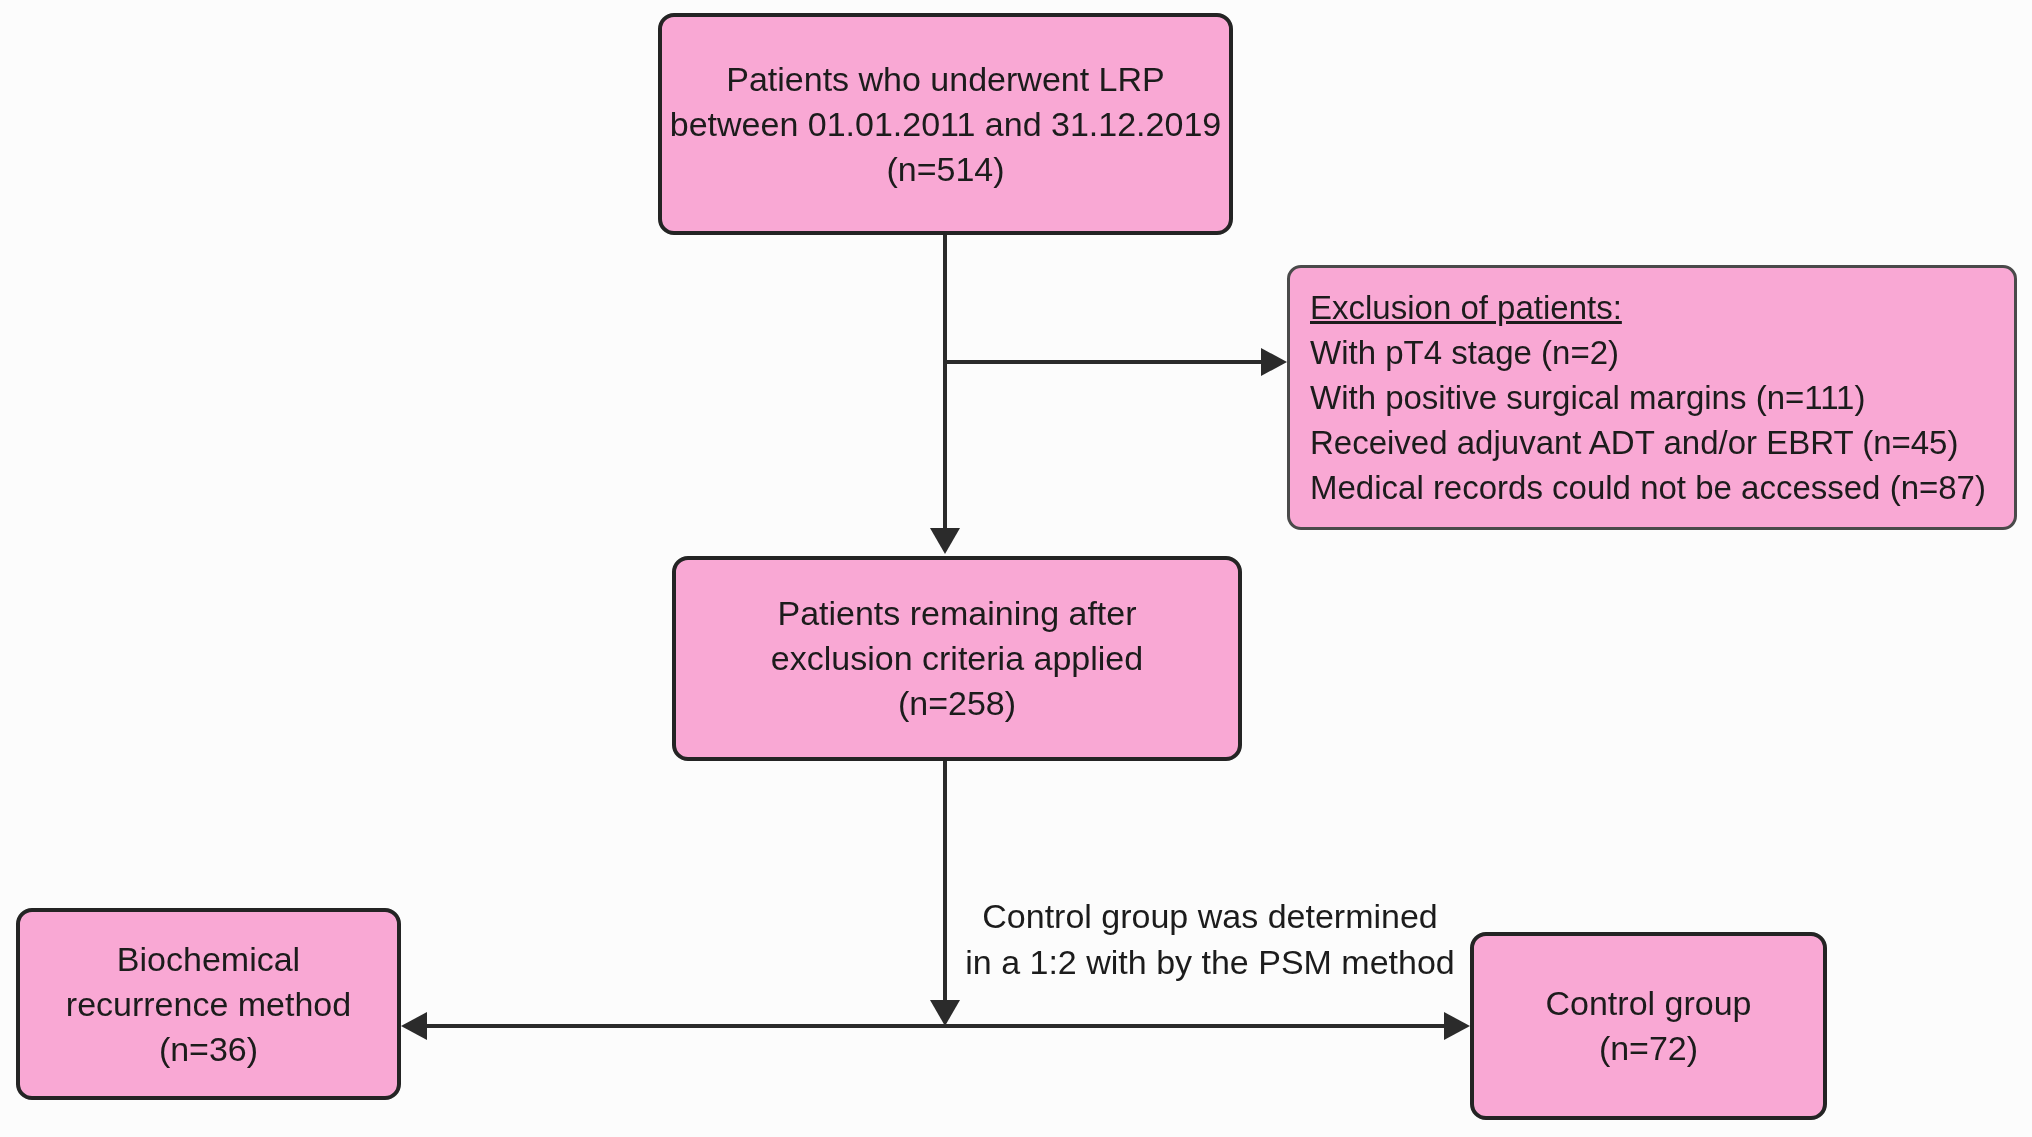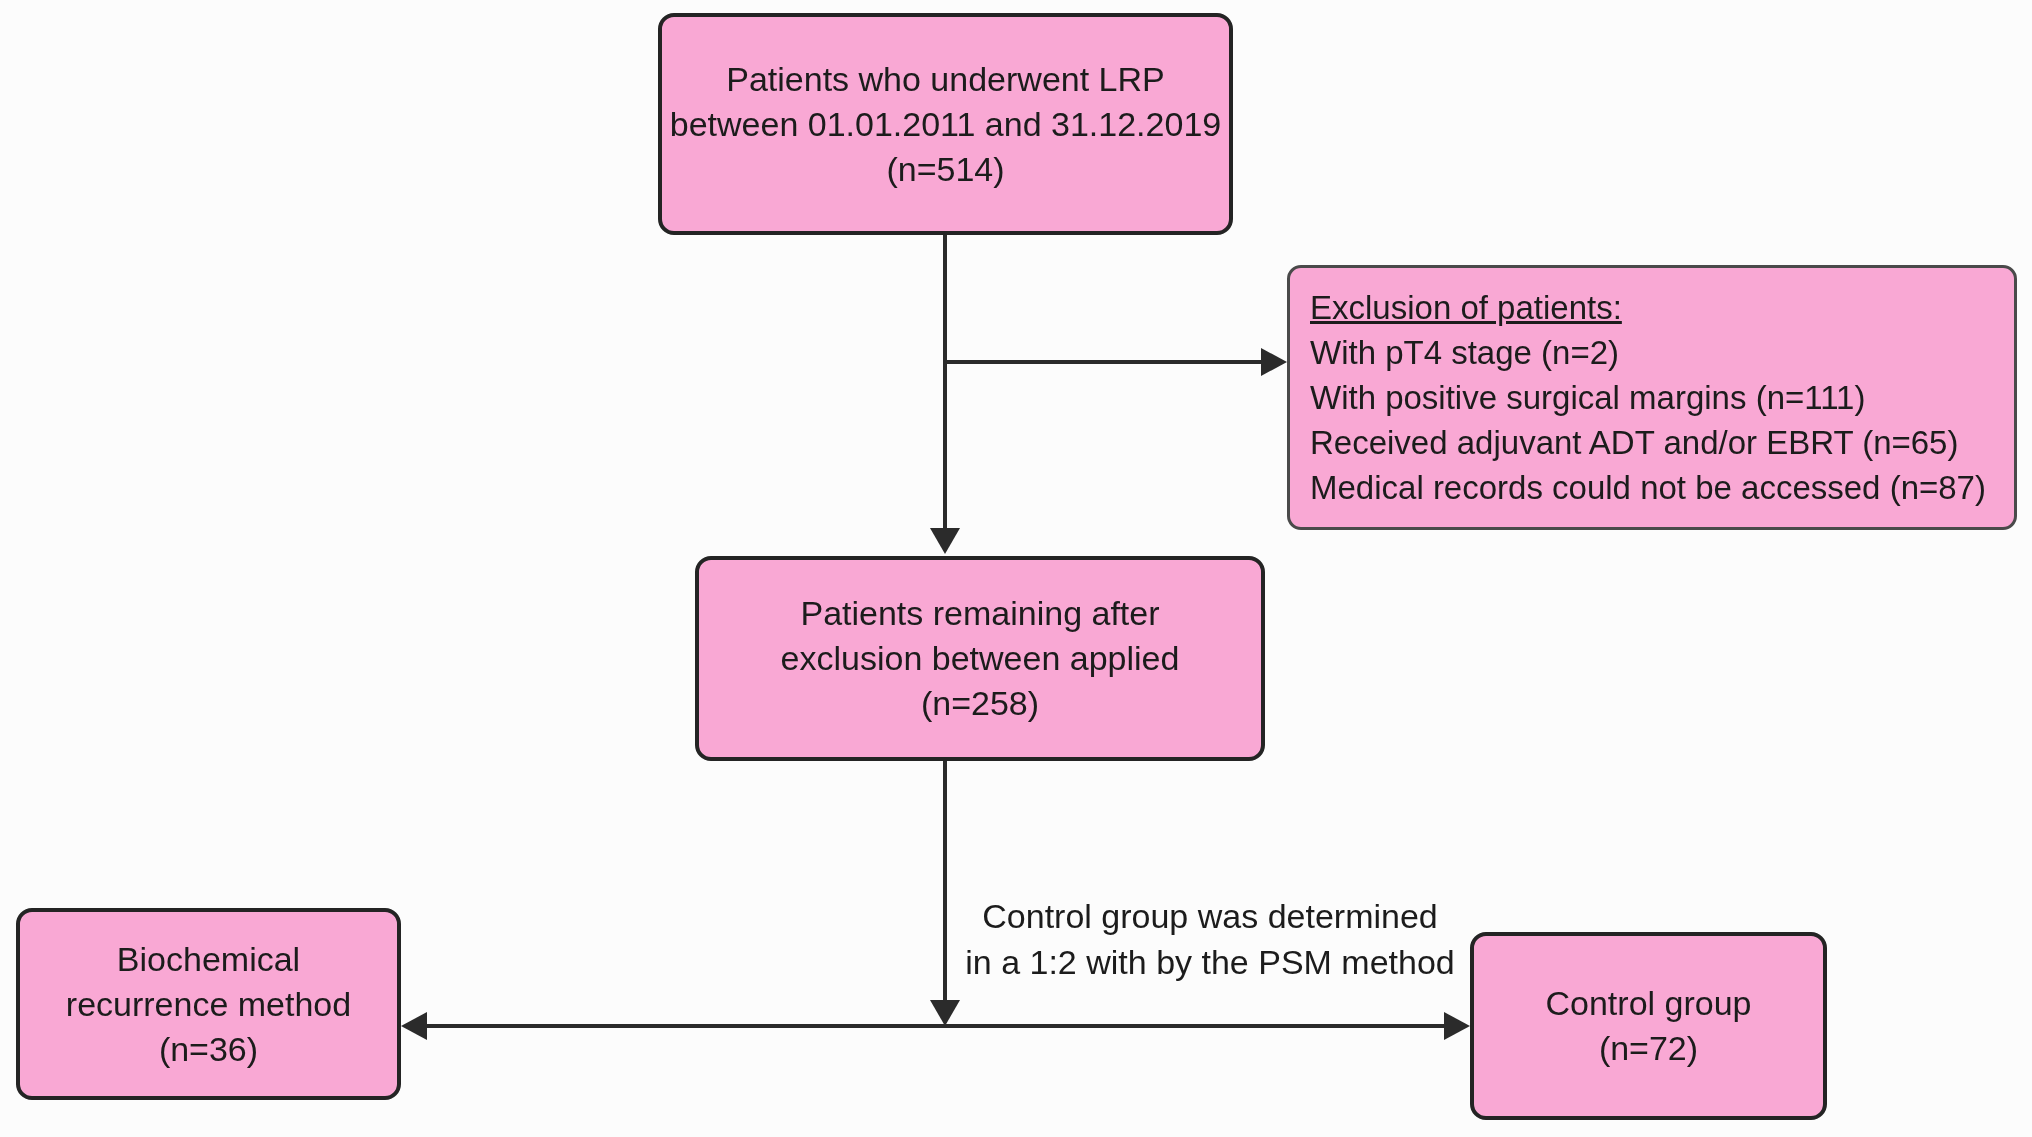--- a/index.html
+++ b/index.html
@@ -24,21 +24,21 @@
     background: #f9a8d4;
     display: flex;
     flex-direction: column;
     justify-content: center;
     align-items: center;
     text-align: center;
     font-size: 34px;
     line-height: 45px;
   }
   .box-initial   { left: 658px;  top: 13px;  width: 575px; height: 222px; }
-  .box-remaining { left: 695px;  top: 556px; width: 570px; height: 205px; }
+  .box-remaining { left: 672px;  top: 556px; width: 570px; height: 205px; }
   .box-bcr       { left: 16px;   top: 908px; width: 385px; height: 192px; }
   .box-control   { left: 1470px; top: 932px; width: 357px; height: 188px; }
   .box-exclusion {
     left: 1287px; top: 229px; width: 730px; height: 265px;
     border: 3px solid #4a4a4a;
     border-radius: 14px;
     justify-content: center;
     align-items: flex-start;
     text-align: left;
     padding: 10px 20px;
@@ -90,27 +90,27 @@
   <div class="box box-initial">
     <span class="tline">Patients who underwent LRP</span>
     <span class="tline">between 01.01.2011 and 31.12.2019</span>
     <span class="tline">(n=514)</span>
   </div>
 
   <div class="box box-exclusion">
     <span class="tline title">Exclusion of patients:</span>
     <span class="tline">With pT4 stage (n=2)</span>
     <span class="tline">With positive surgical margins (n=111)</span>
-    <span class="tline">Received adjuvant ADT and/or EBRT (n=65)</span>
+    <span class="tline">Received adjuvant ADT and/or EBRT (n=45)</span>
     <span class="tline">Medical records could not be accessed (n=87)</span>
   </div>
 
   <div class="box box-remaining">
     <span class="tline">Patients remaining after</span>
-    <span class="tline">exclusion between applied</span>
+    <span class="tline">exclusion criteria applied</span>
     <span class="tline">(n=258)</span>
   </div>
 
   <div class="box box-bcr">
     <span class="tline">Biochemical</span>
     <span class="tline">recurrence method</span>
     <span class="tline">(n=36)</span>
   </div>
 
   <div class="box box-control">

